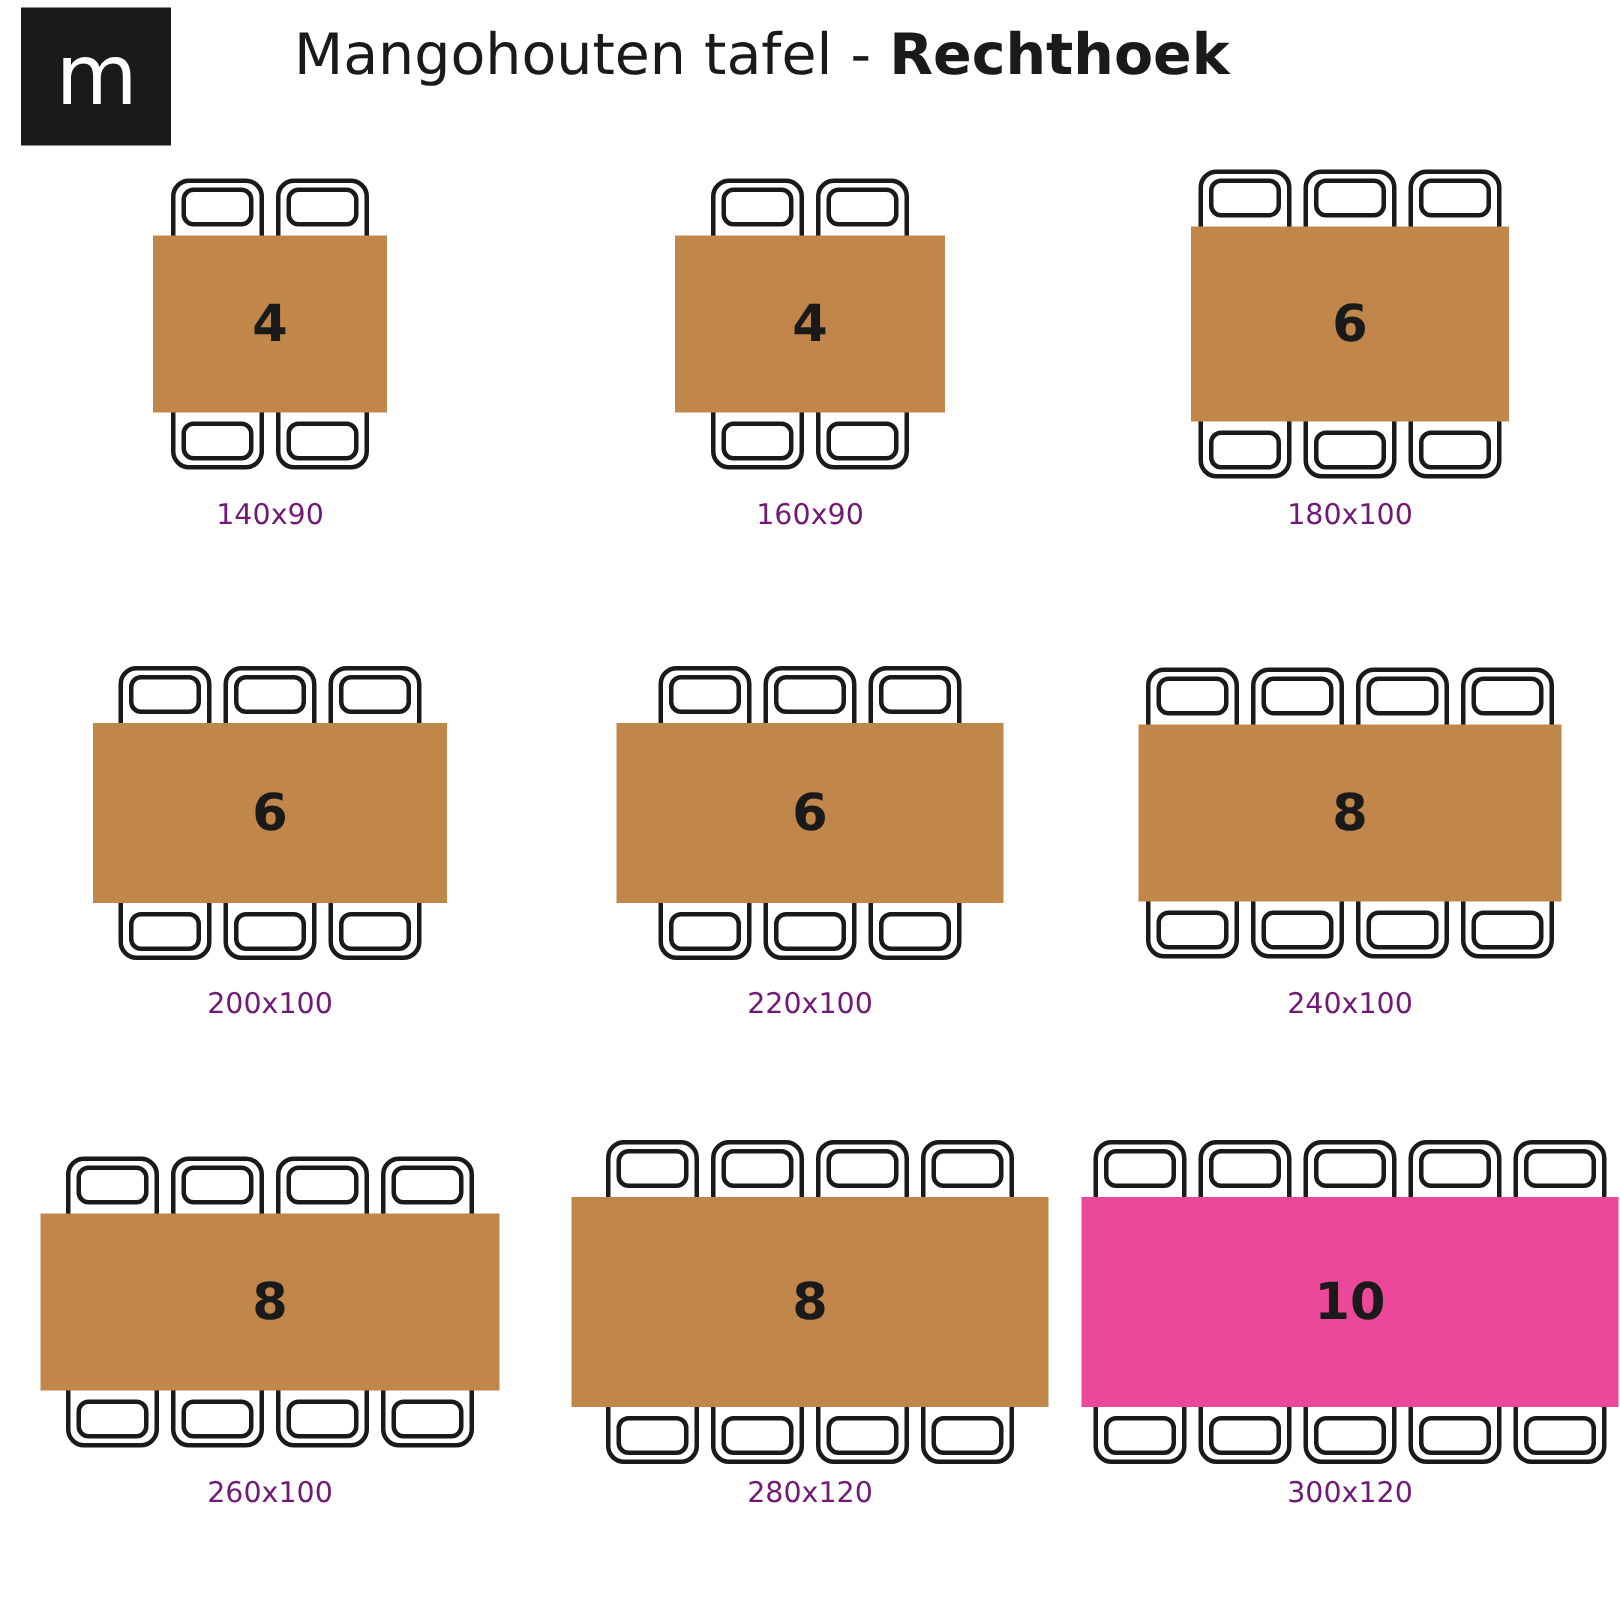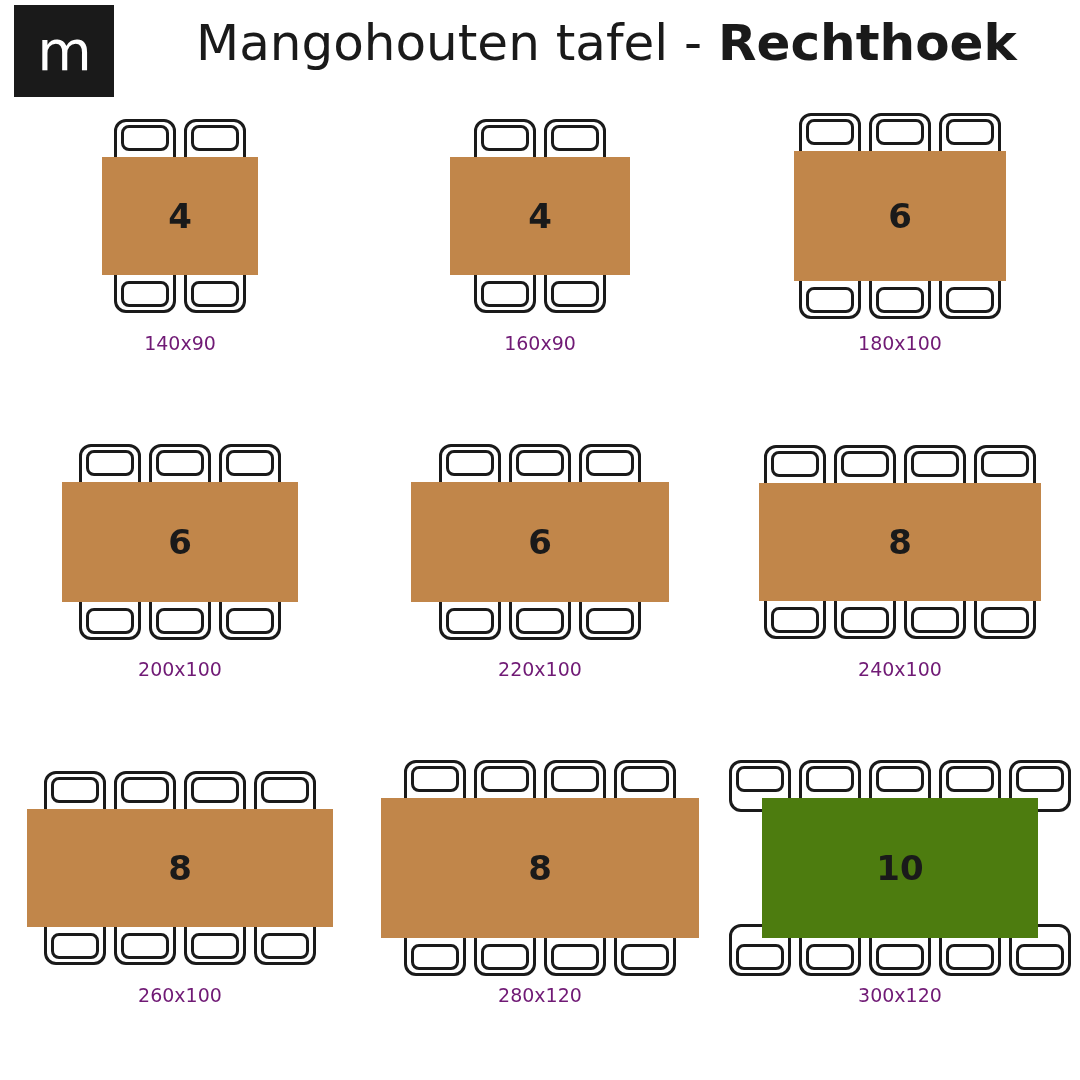--- a/index.html
+++ b/index.html
@@ -48,21 +48,21 @@
     color: #ffffff;
     font-family: "DejaVu Sans", sans-serif;
     font-size: 56px;
     line-height: 92px;
     text-align: center;
     letter-spacing: -1px;
   }
   .title {
     margin-left: 82px;
     margin-top: 14px;
-    font-size: 50px;
+    font-size: 38px;
     font-family: "DejaVu Sans", sans-serif;
     white-space: nowrap;
   }
   .title .light { font-weight: 400; }
   .title .bold  { font-weight: 700; }
 
   
   .grid {
     position: absolute;
     top: 100px;
@@ -496,21 +496,21 @@
               </div>
               <div class="chair top">
                 <div class="outer"></div>
                 <div class="inner"></div>
               </div>
               <div class="chair top">
                 <div class="outer"></div>
                 <div class="inner"></div>
               </div>
             </div>
-            <div class="table-top" style="width: 276px; height: 140px; background: #4d7c0f;">
+            <div class="table-top" style="width: 358px; height: 140px; background: #ec4899;">
               <span>10</span>
             </div>
             <div class="chairs-row chairs-bottom">
               <div class="chair bottom">
                 <div class="outer"></div>
                 <div class="inner"></div>
               </div>
               <div class="chair bottom">
                 <div class="outer"></div>
                 <div class="inner"></div>

